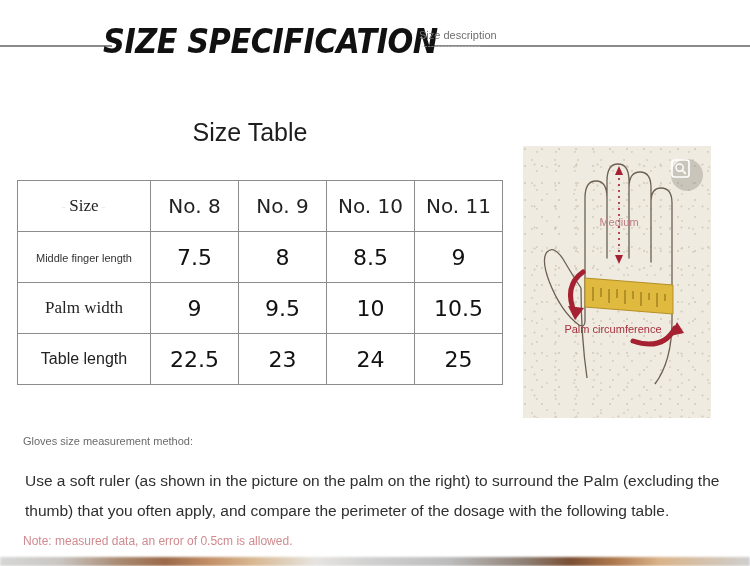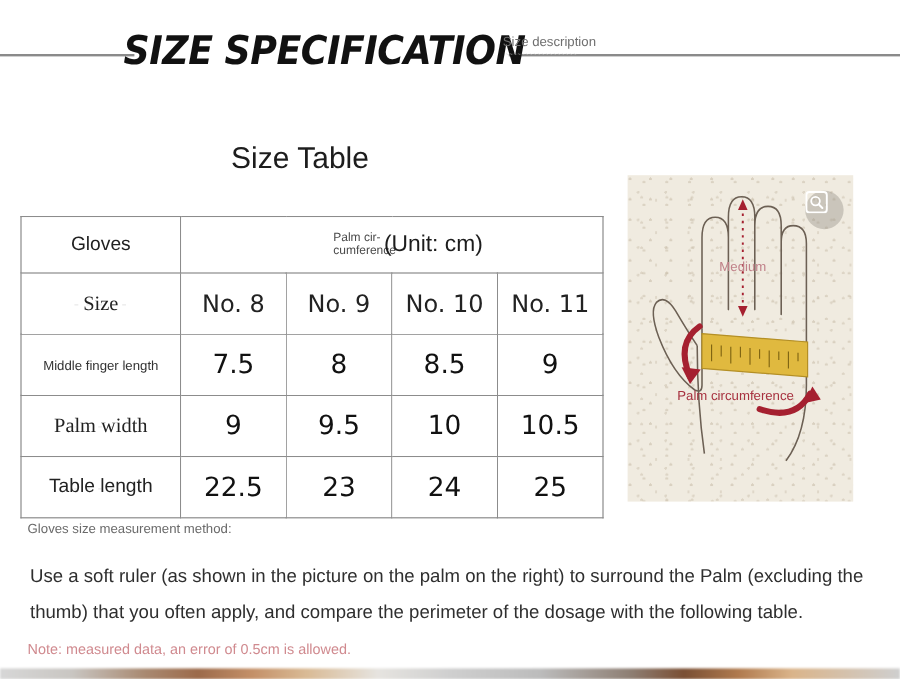--- a/index.html
+++ b/index.html
@@ -241,29 +241,20 @@
 
 <table class="size-table">
   <colgroup>
     <col class="col-label">
       <col class="col-data">
       <col class="col-data">
       <col class="col-data">
       <col class="col-data">
   </colgroup>
   <tbody>
-    <tr class="row-head">
-      <td class="lbl-md">
-        <span>Gloves</span>
-      </td>
-      <td class="merged-head" colspan="4">
-        <span class="pc-label">Palm cir-
-cumference</span><span class="unit-label">(Unit: cm)</span>
-      </td>
-    </tr>
 
     <tr class="row-body">
       <td>
         <span class="ghost">- - - - -</span>
         <span class="lbl-lg">Size</span>
       </td>
       <td><span class="val val-sm">No. 8</span></td>
       <td><span class="val val-sm">No. 9</span></td>
       <td><span class="val val-sm">No. 10</span></td>
       <td><span class="val val-sm">No. 11</span></td>

